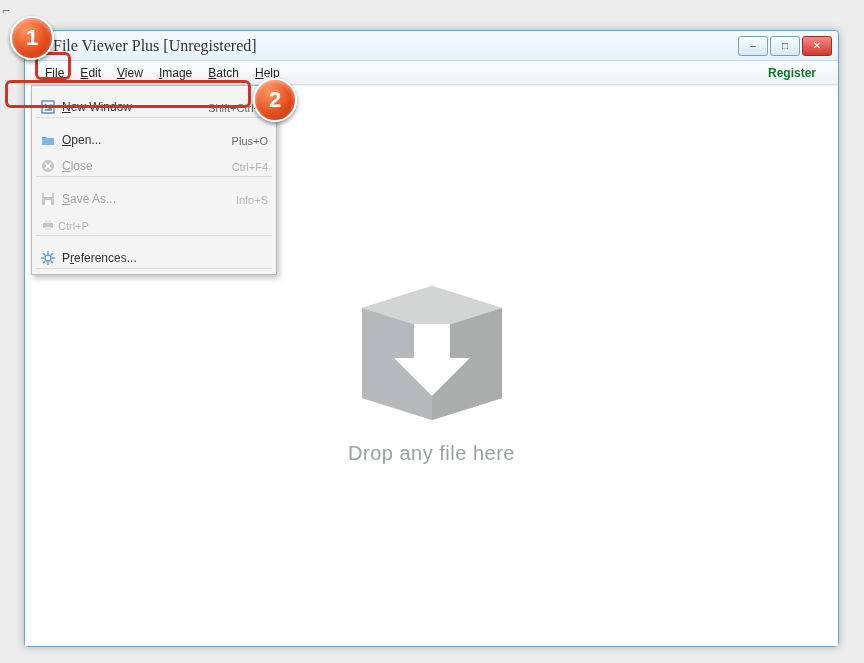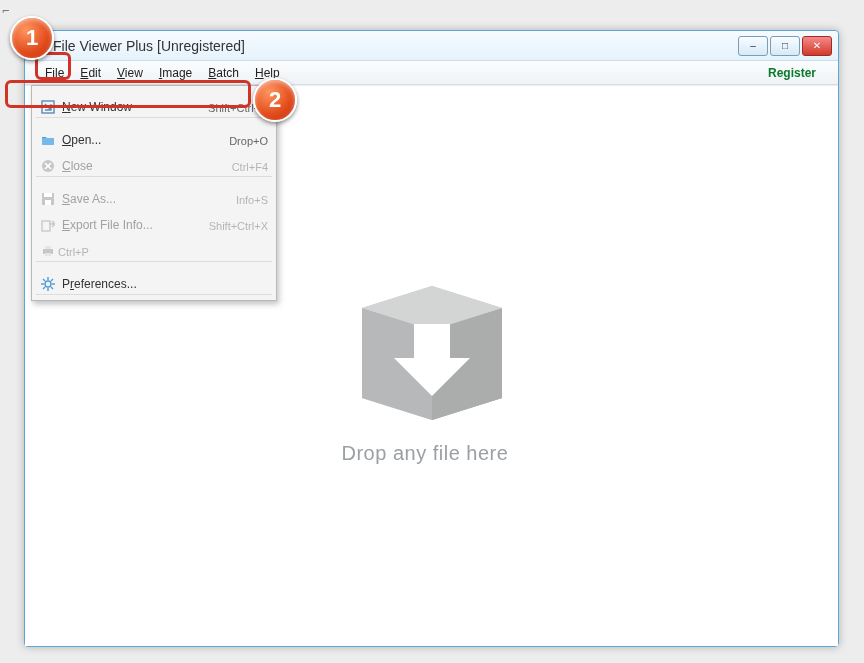--- a/index.html
+++ b/index.html
@@ -9,21 +9,21 @@
   background: #fff; border: 1px solid #5aa6d8; border-radius: 4px;
   box-shadow: 0 0 8px rgba(0,0,0,0.25);
   display: flex; flex-direction: column;
 }
 .titlebar {
   height: 30px; background: linear-gradient(#f6fbff,#e6f2fb);
   border-bottom: 1px solid #c8dff0; display: flex; align-items: center;
   padding: 0 6px; border-radius: 4px 4px 0 0;
 }
 .titlebar .app-icon { width: 16px; height: 16px; margin-right: 6px; display: inline-flex; }
-.titlebar .title { font-size: 14px; color: #333; flex: 1; }
+.titlebar .title { font-size: 16px; color: #333; flex: 1; font-family: Liberation Serif, serif; }
 .win-controls { display: flex; gap: 2px; }
 .win-btn {
   width: 30px; height: 20px; border: 1px solid #7a9db8; border-radius: 3px;
   background: linear-gradient(#f8fcff,#d7e9f6); display: flex; align-items: center; justify-content: center;
   font-size: 10px; color: #334; cursor: default;
 }
 .win-btn.close { background: linear-gradient(#f58a8a,#d13a2b); border-color: #a02a1f; color: #fff; }
 .menubar {
   height: 24px; background: linear-gradient(#fcfcfc,#eef3f7);
   border-bottom: 1px solid #d6dfe6; display: flex; align-items: center;
@@ -31,21 +31,21 @@
 }
 .menubar .menu-item { padding: 3px 8px; cursor: default; }
 .menubar .menu-item u { text-decoration: underline; }
 .menubar .spacer { flex: 1; }
 .menubar .register { color: #0a7a2c; font-weight: bold; padding-right: 10px; }
 .content {
   flex: 1; background: #fff; border-top: 1px solid #e9eef2;
   display: flex; align-items: center; justify-content: center; flex-direction: column;
   position: relative;
 }
-.dropzone { text-align: left; color: #9aa0a3; }
+.dropzone { text-align: center; color: #9aa0a3; }
 .dropzone .label { font-size: 20px; margin-top: 14px; letter-spacing: .5px; }
 .dropdown {
   position: absolute; left: 6px; top: 54px; width: 246px;
   background: #f4f4f4; border: 1px solid #b9b9b9;
   box-shadow: 2px 3px 6px rgba(0,0,0,0.25);
   padding: 2px; font-size: 12px;
 }
 .dd-row {
   display: flex; align-items: flex-end; height: 26px; padding: 0 6px 0 4px;
   color: #333; cursor: default;
@@ -134,21 +134,21 @@
       </div>
       <div class="dd-sep"></div>
       <div class="dd-row">
         <span class="ico">
           <svg width="14" height="14">
             <path d="M1 4h4l1 1.5h7V12H1z" fill="#4f9dd6"></path>
             <path d="M1 5h12v7H1z" fill="#76b9e8"></path>
           </svg>
         </span>
         <span class="lbl"><u>O</u>pen...</span>
-        <span class="short">Drop+O</span>
+        <span class="short">Plus+O</span>
       </div>
       <div class="dd-row disabled">
         <span class="ico">
           <svg width="14" height="14">
             <circle cx="7" cy="7" r="6" fill="#c7c7c7"></circle>
             <path d="M4 4l6 6M10 4l-6 6" stroke="#fff" stroke-width="1.6"></path>
           </svg>
         </span>
         <span class="lbl"><u>C</u>lose</span>
         <span class="short">Ctrl+F4</span>
@@ -157,30 +157,20 @@
       <div class="dd-row disabled">
         <span class="ico">
           <svg width="14" height="14">
             <rect x="1" y="1" width="12" height="12" fill="#c7c7c7"></rect>
             <rect x="3" y="1" width="8" height="4" fill="#fff"></rect>
             <rect x="4" y="8" width="6" height="5" fill="#fff"></rect>
           </svg>
         </span>
         <span class="lbl"><u>S</u>ave As...</span>
         <span class="short">Info+S</span>
-      </div>
-      <div class="dd-row disabled">
-        <span class="ico">
-          <svg width="14" height="14">
-            <rect x="1" y="3" width="8" height="10" fill="none" stroke="#c7c7c7" stroke-width="1.3"></rect>
-            <path d="M8 6h5M11 3l3 3-3 3" stroke="#c7c7c7" stroke-width="1.3" fill="none"></path>
-          </svg>
-        </span>
-        <span class="lbl"><u>E</u>xport File Info...</span>
-        <span class="short">Shift+Ctrl+X</span>
       </div>
       <div class="dd-row disabled">
         <span class="ico">
           <svg width="14" height="14">
             <rect x="2" y="5" width="10" height="5" fill="#c7c7c7"></rect>
             <rect x="4" y="2" width="6" height="3" fill="#e5e5e5"></rect>
             <rect x="4" y="9" width="6" height="3" fill="#e5e5e5"></rect>
           </svg>
         </span>
         <span class="short">Ctrl+P</span>

